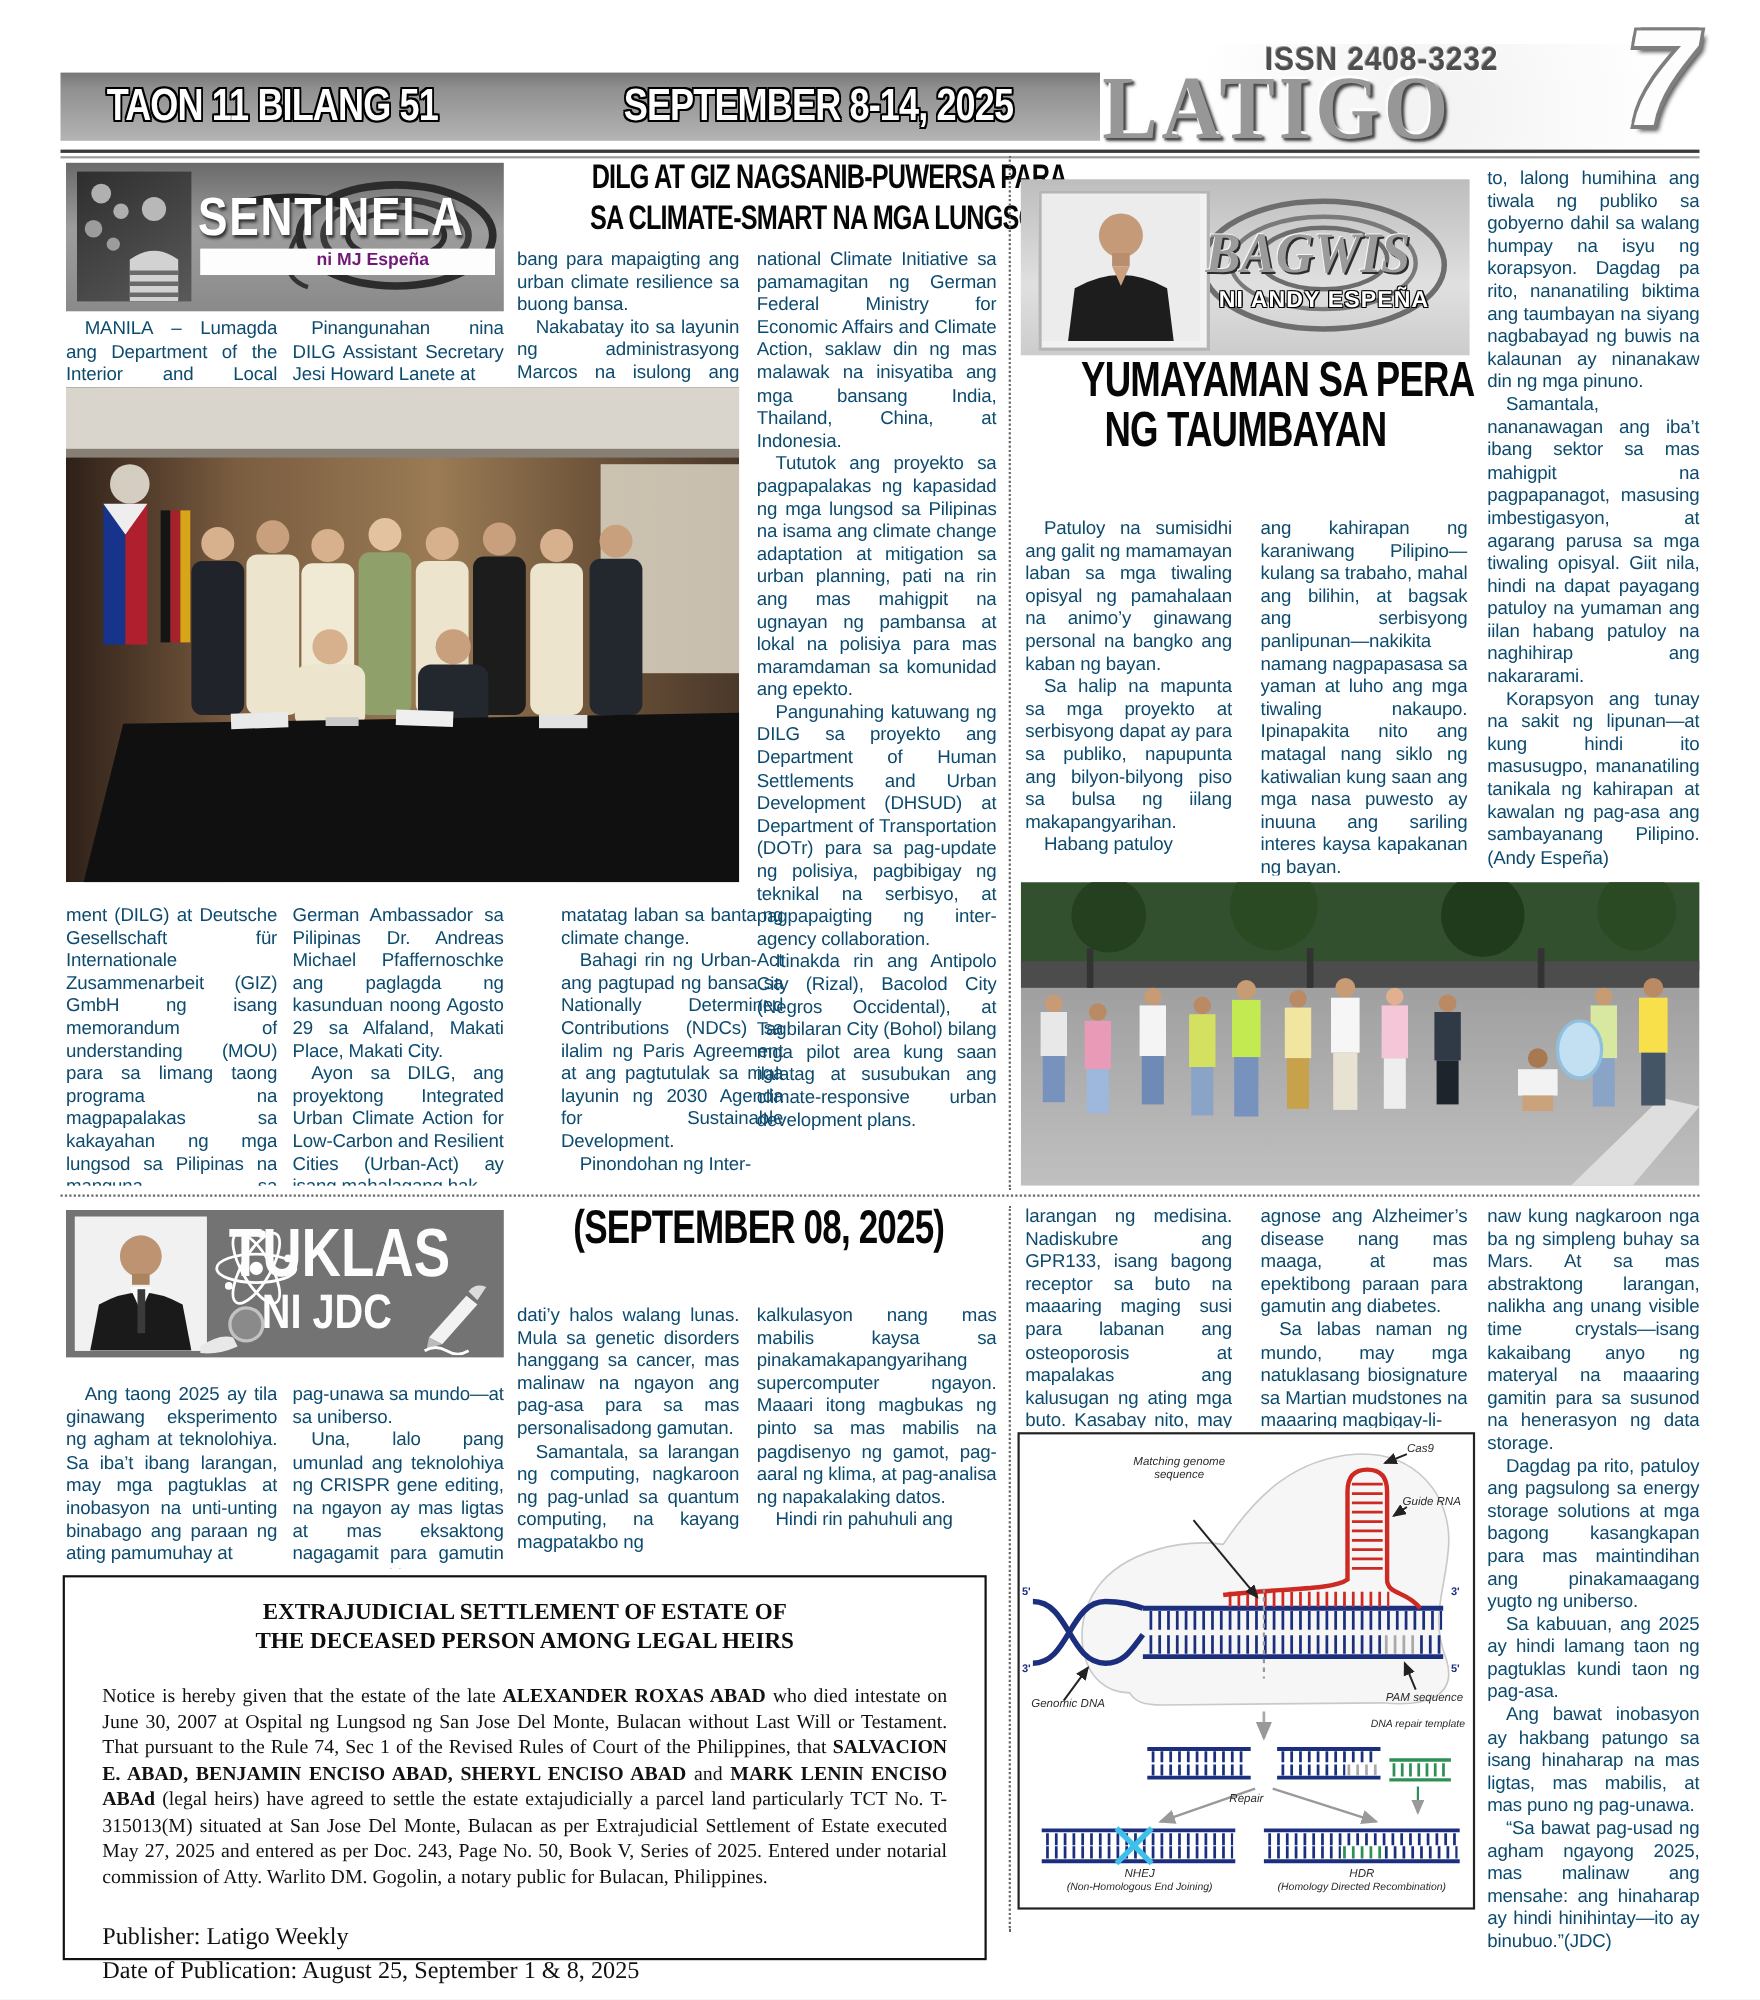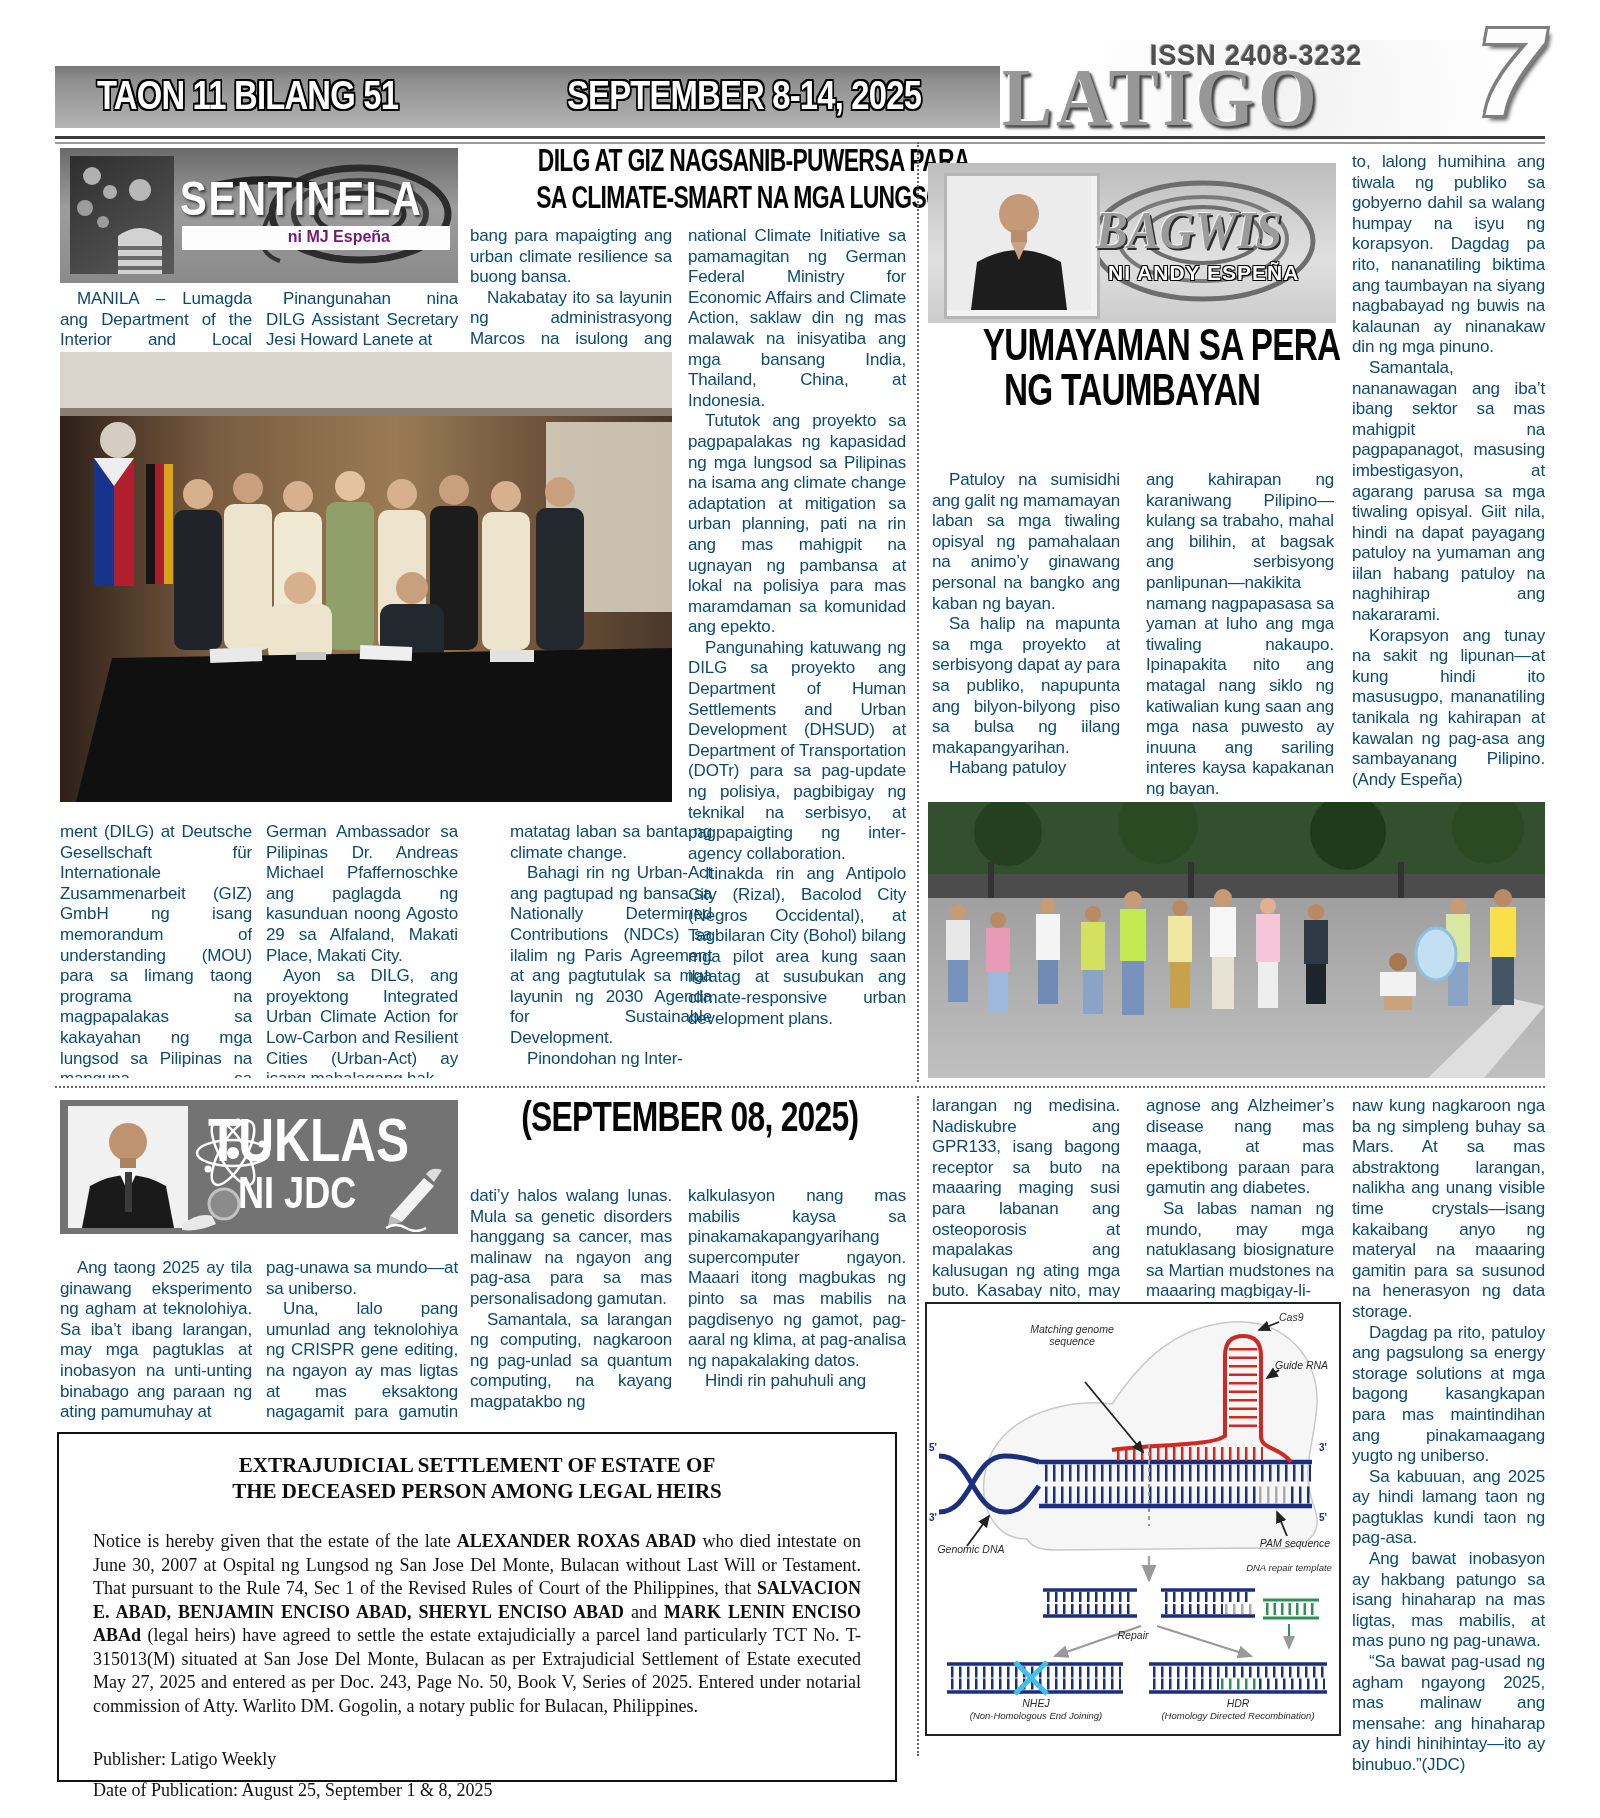--- a/index.html
+++ b/index.html
@@ -39,21 +39,21 @@
   #bagwis-byline{position:absolute;left:180px;top:98px;font-weight:900;font-size:21px;color:#fff;letter-spacing:1px;
     text-shadow:-1px -1px 0 #000,1px -1px 0 #000,-1px 1px 0 #000,1px 1px 0 #000;}
   #tuklas-banner{position:absolute;left:60px;top:1100px;width:398px;height:134px;background:#737373;overflow:hidden;}
   #tuklas-title{position:absolute;left:148px;top:4px;font-weight:900;font-size:62px;color:#fdfdfd;transform:scaleX(.8);transform-origin:left;letter-spacing:0px;}
   #tuklas-byline{position:absolute;left:178px;top:68px;font-weight:900;font-size:44px;color:#fdfdfd;transform:scaleX(.82);transform-origin:left;}
   .author-photo{position:absolute;overflow:hidden;}
   
   #notice{position:absolute;left:57px;top:1432px;width:836px;height:346px;border:2.5px solid #111;background:#fff;font-family:"Liberation Serif",serif;}
   #notice .ntitle{text-align:center;font-weight:bold;font-size:21px;line-height:26px;margin-top:18px;color:#0d0d0d;}
   #notice .nbody{margin:26px 34px 0 34px;font-size:18px;line-height:23.5px;text-align:justify;color:#111;}
-  #notice .nfoot{margin:0 34px;font-size:18px;line-height:23px;color:#111;}
+  #notice .nfoot{margin:0 34px;font-size:22px;line-height:23px;color:#111;}
   
   #crispr{position:absolute;left:925px;top:1302px;width:412px;height:430px;border:2px solid #222;background:#fff;}
   .dlabel{position:absolute;font-size:10.5px;line-height:11.5px;color:#2b2b2b;font-style:italic;text-align:center;}
   .dsmall{font-size:9.5px;}
   .prime{position:absolute;font-size:10px;font-weight:bold;color:#1b2f7e;font-style:normal;}
 </style>
 </head>
 <body>
 
 <div id="page">

